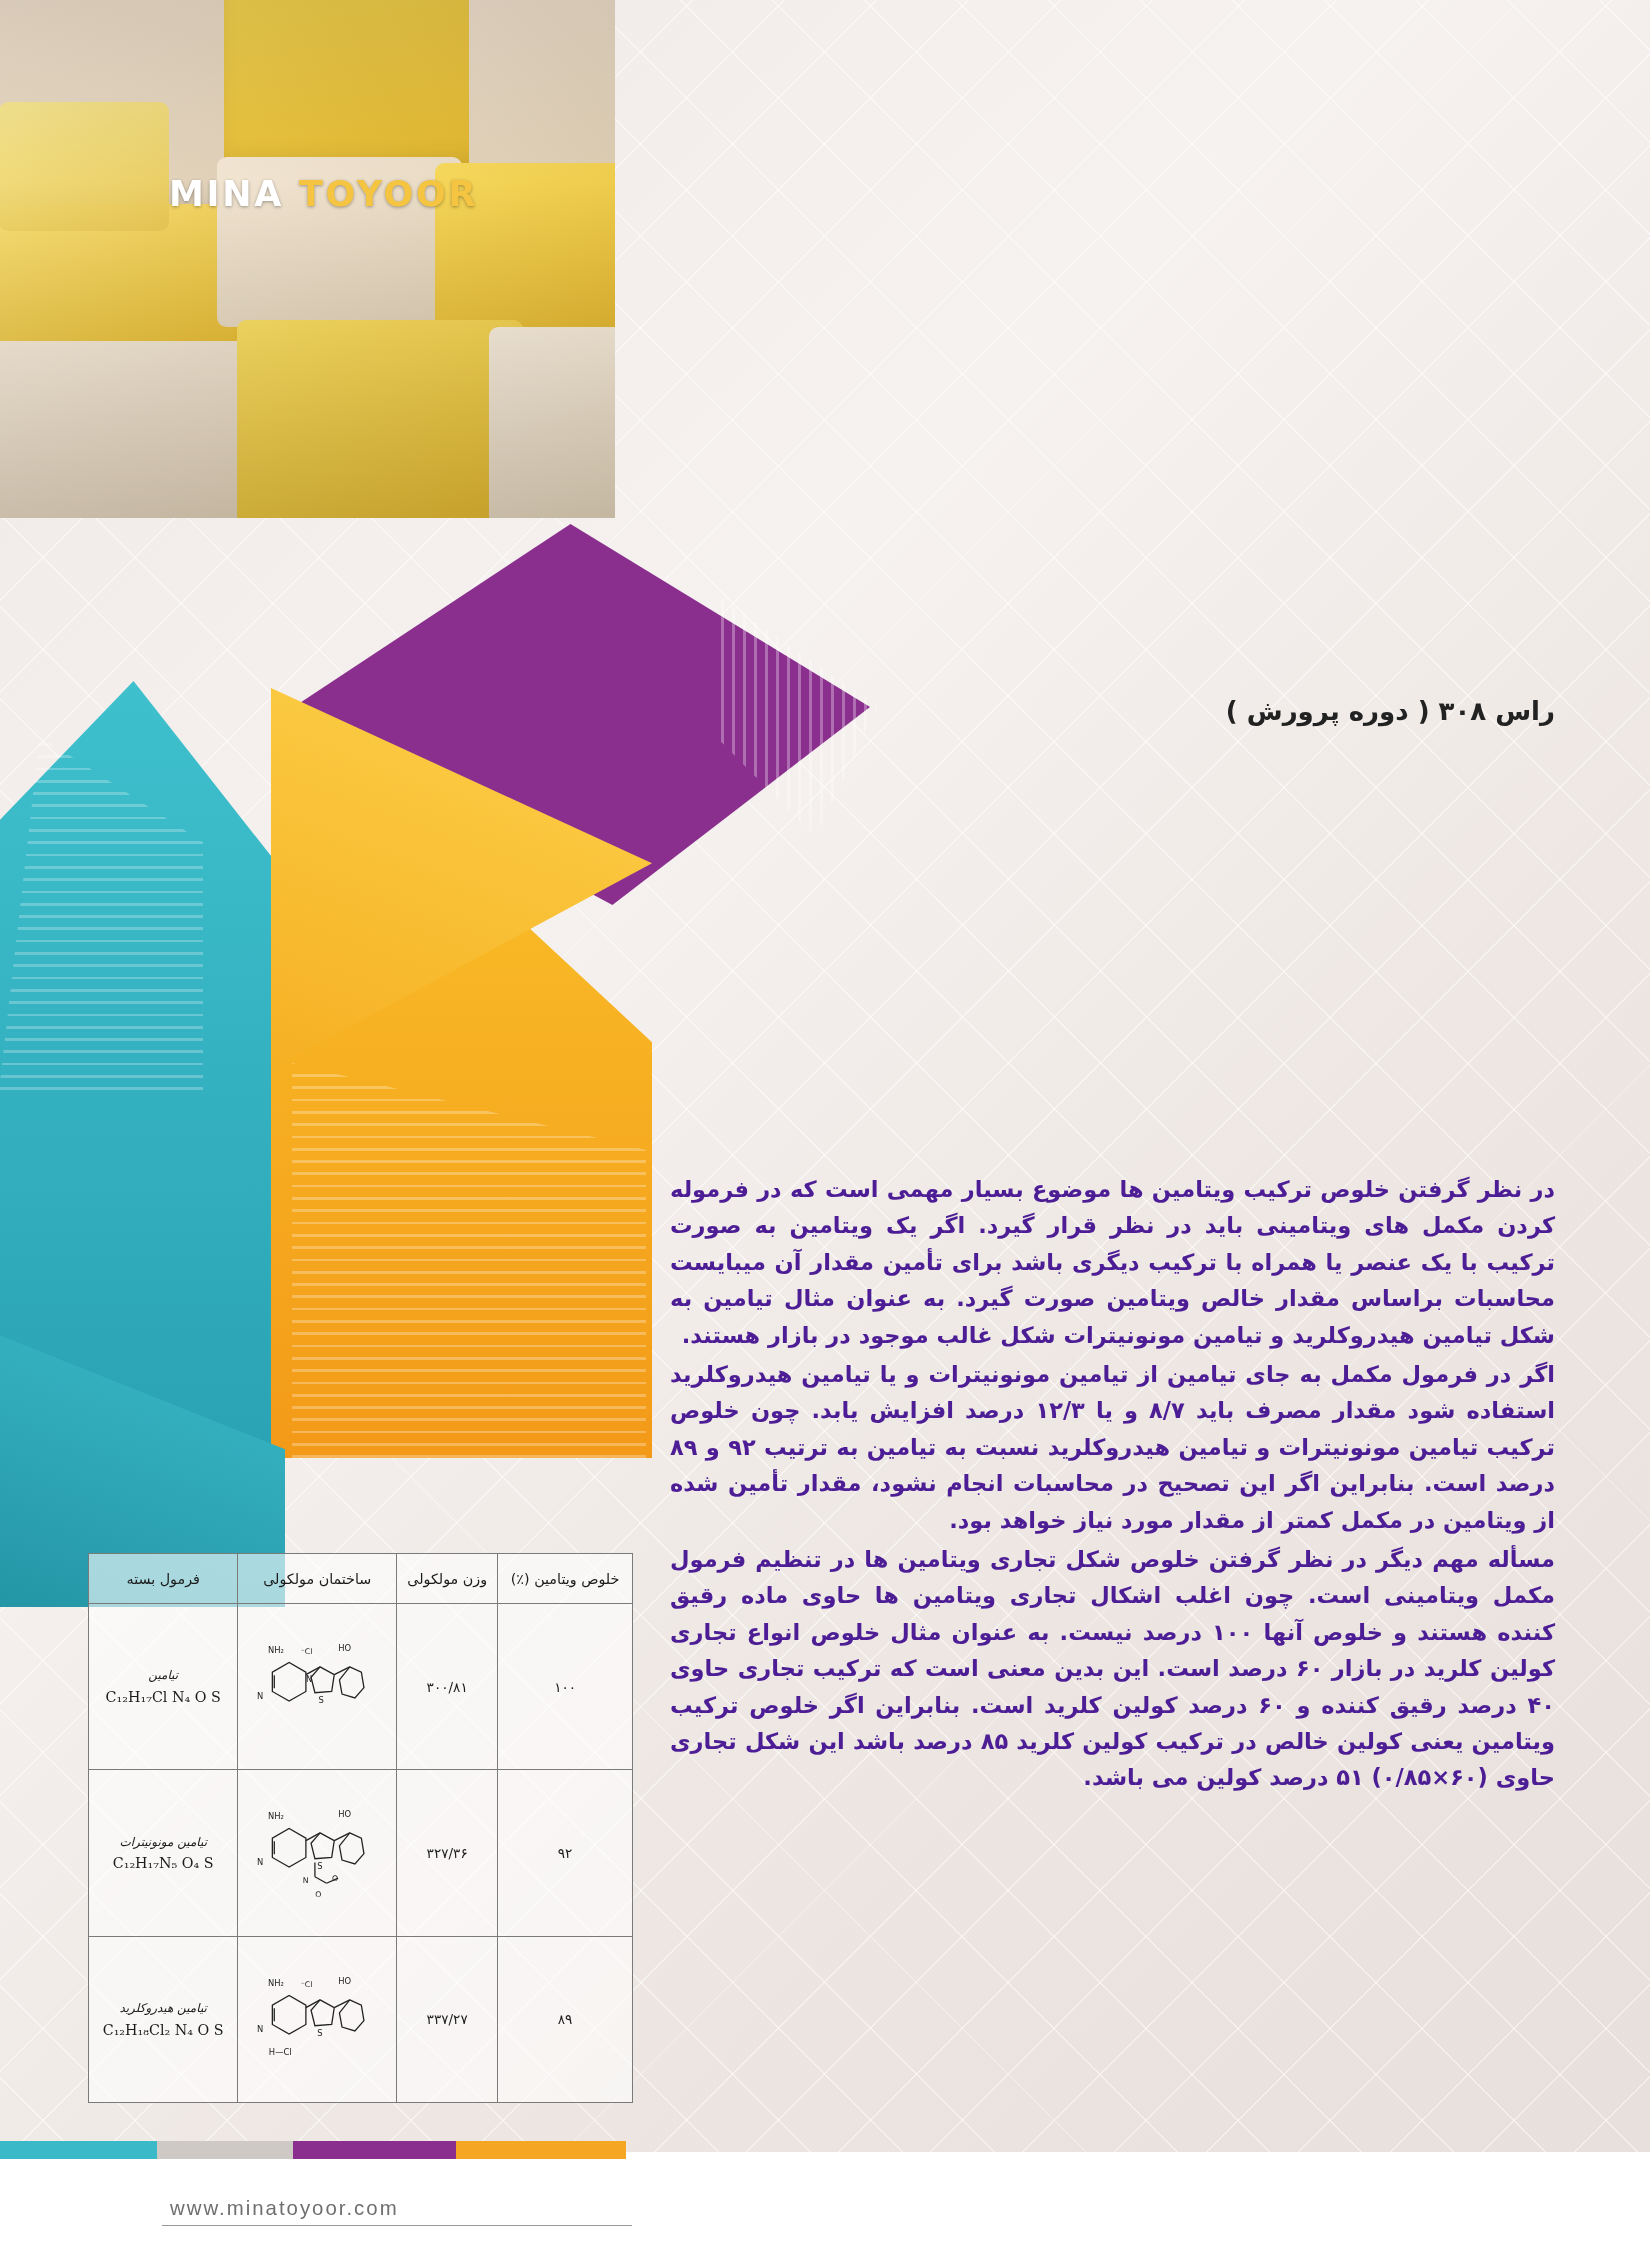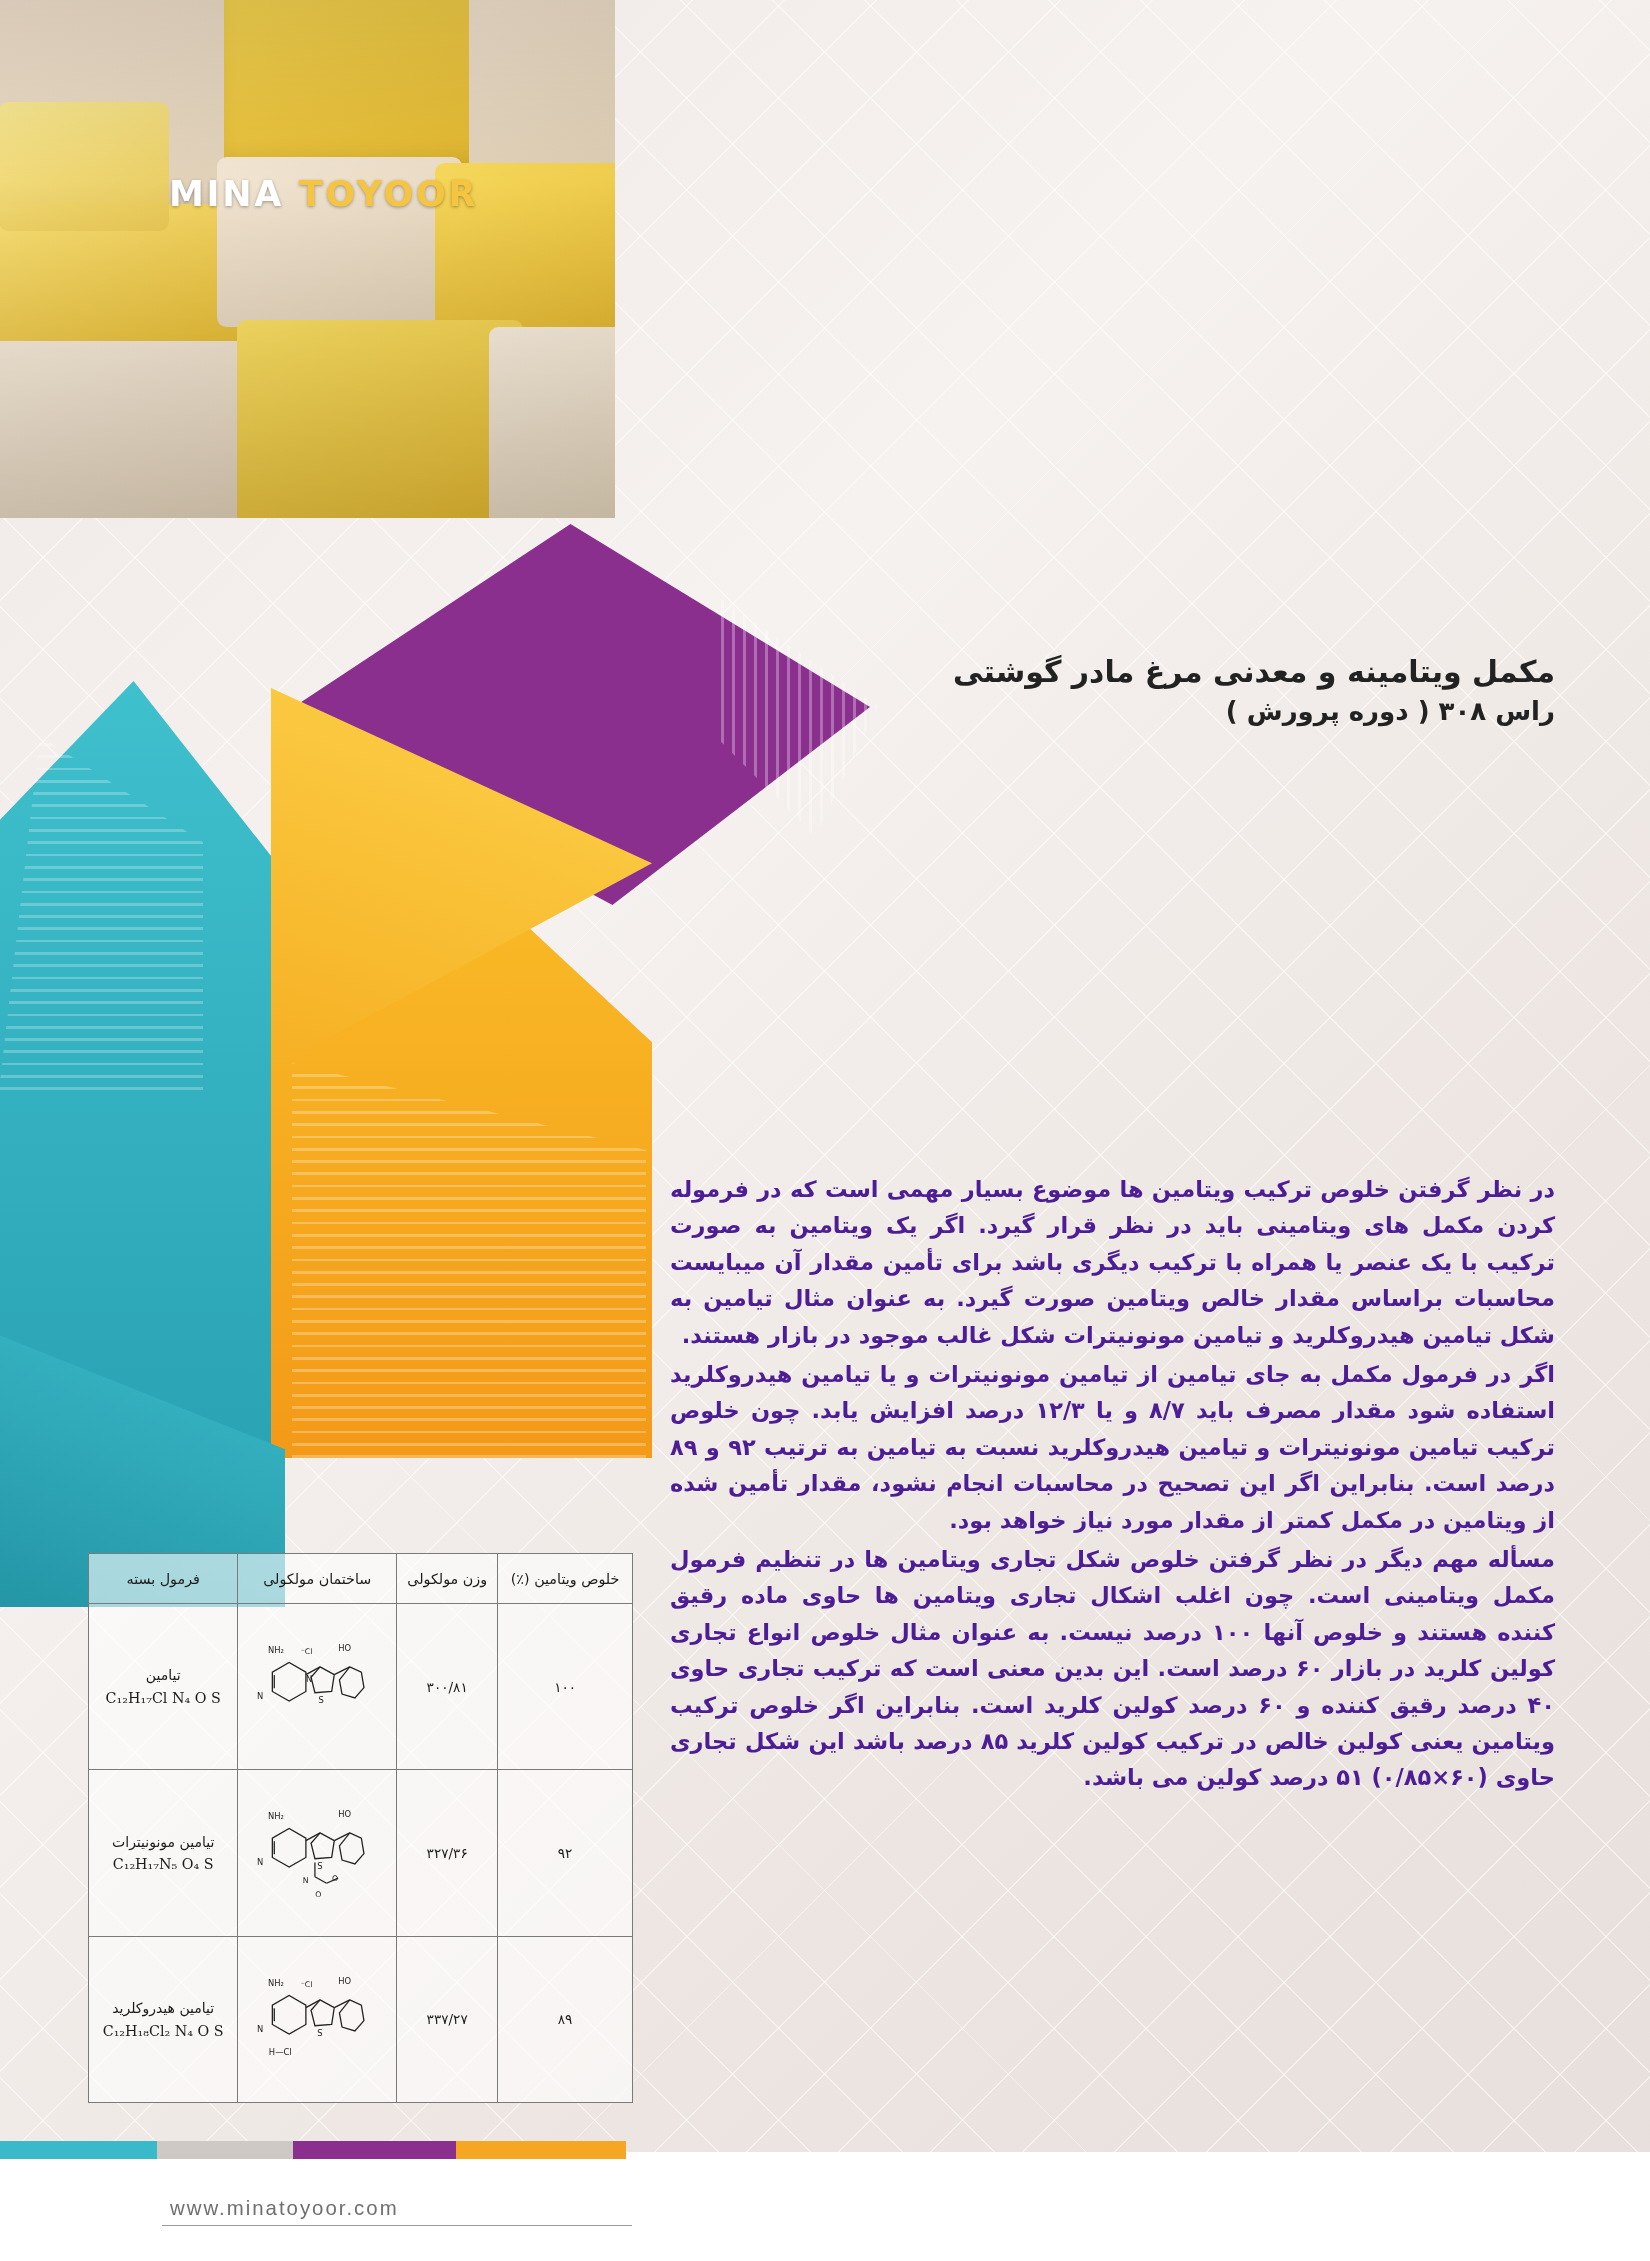--- a/index.html
+++ b/index.html
@@ -153,22 +153,23 @@
   }
   table.vit th {
     height: 41px;
     font-weight: normal;
     font-size: 14.3px;
   }
   table.vit td.rowh {
     height: 157px;
   }
   .formula-name {
-    font-size: 14px;
+    font-size: 12px;
     margin-bottom: 6.8px;
+    font-style: italic;
   }
   .formula-chem {
     font-size: 14.3px;
     direction: ltr;
     font-family: "DejaVu Serif", serif;
   }
   .struct {
     width: 129px;
     height: 136px;
   }
@@ -249,21 +250,20 @@
     <div class="shape stripes-d" style="left:0px;top:736px;width:204px;height:354px;clip-path:polygon(20% 0, 100% 30%, 100% 100%, 0 100%);opacity:.5;"></div>
 
     <div class="shape" style="left:272px;top:688px;width:381px;height:770px;background:linear-gradient(180deg,#fbc52c,#f39a18);clip-path:polygon(0 0, 100% 46%, 100% 100%, 0 100%);"></div>
     <div class="shape" style="left:272px;top:688px;width:381px;height:381px;background:linear-gradient(200deg,#fcd24a,#f6b024);clip-path:polygon(0 0, 100% 46%, 0 100%);"></div>
     <div class="shape stripes-d" style="left:293px;top:1063px;width:354px;height:395px;clip-path:polygon(0 0, 100% 22%, 100% 100%, 0 100%);opacity:.55;"></div>
 
     <div class="shape" style="left:0px;top:1335px;width:286px;height:272px;background:linear-gradient(200deg,#3ab9c8,#2496a6);clip-path:polygon(0 0, 100% 42%, 100% 100%, 0 100%);"></div>
   </div>
 
 
-  <div class="product-title">مکمل ویتامینه و معدنی مرغ مادر گوشتی</div>
   <div class="product-subtitle">راس ۳۰۸ ( دوره پرورش )</div>
 
   <div class="body-text">
     <p>در نظر گرفتن خلوص ترکیب ویتامین ها موضوع بسیار مهمی است که در فرموله کردن مکمل های ویتامینی باید در نظر قرار گیرد. اگر یک ویتامین به صورت ترکیب با یک عنصر یا همراه با ترکیب دیگری باشد برای تأمین مقدار آن میبایست محاسبات براساس مقدار خالص ویتامین صورت گیرد. به عنوان مثال تیامین به شکل تیامین هیدروکلرید و تیامین مونونیترات شکل غالب موجود در بازار هستند.</p>
     <p>اگر در فرمول مکمل به جای تیامین از تیامین مونونیترات و یا تیامین هیدروکلرید استفاده شود مقدار مصرف باید ۸/۷ و یا ۱۲/۳ درصد افزایش یابد. چون خلوص ترکیب تیامین مونونیترات و تیامین هیدروکلرید نسبت به تیامین به ترتیب ۹۲ و ۸۹ درصد است. بنابراین اگر این تصحیح در محاسبات انجام نشود، مقدار تأمین شده از ویتامین در مکمل کمتر از مقدار مورد نیاز خواهد بود.</p>
     <p>مسأله مهم دیگر در نظر گرفتن خلوص شکل تجاری ویتامین ها در تنظیم فرمول مکمل ویتامینی است. چون اغلب اشکال تجاری ویتامین ها حاوی ماده رقیق کننده هستند و خلوص آنها ۱۰۰ درصد نیست. به عنوان مثال خلوص انواع تجاری کولین کلرید در بازار ۶۰ درصد است. این بدین معنی است که ترکیب تجاری حاوی ۴۰ درصد رقیق کننده و ۶۰ درصد کولین کلرید است. بنابراین اگر خلوص ترکیب ویتامین یعنی کولین خالص در ترکیب کولین کلرید ۸۵ درصد باشد این شکل تجاری حاوی (۶۰×۰/۸۵) ۵۱ درصد کولین می باشد.</p>
   </div>
 
   <div class="table-wrap">
     <table class="vit">

